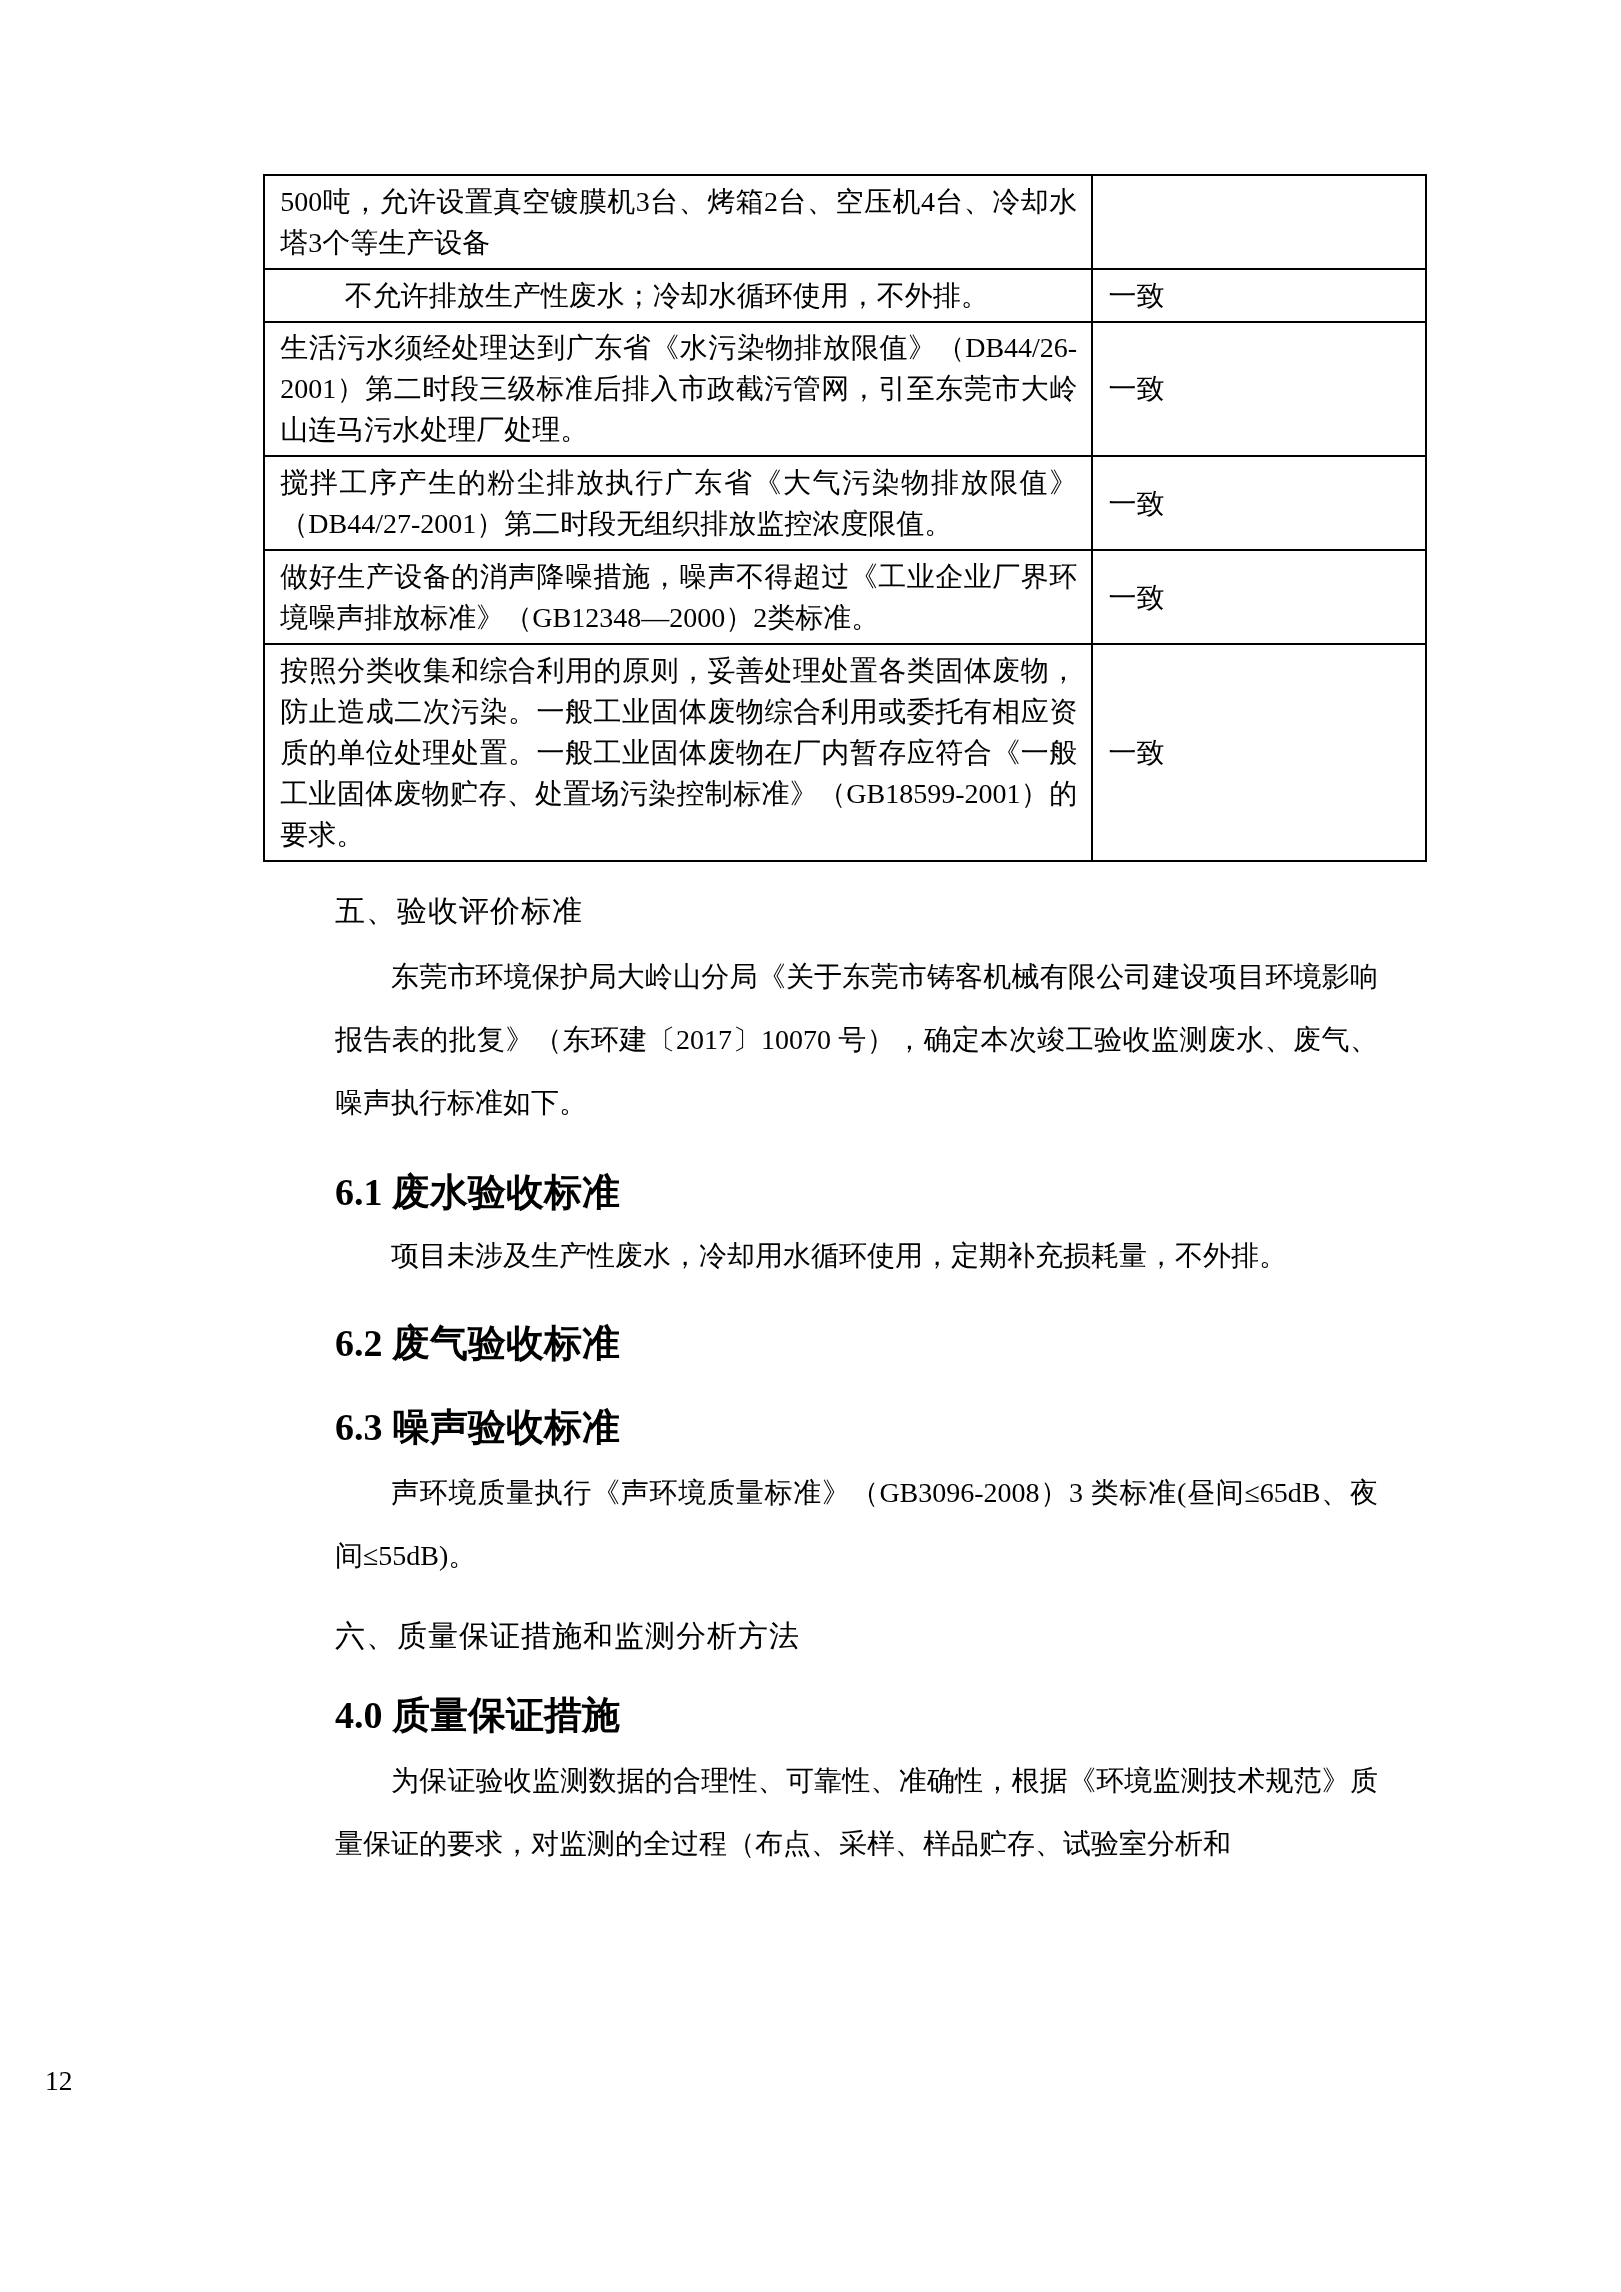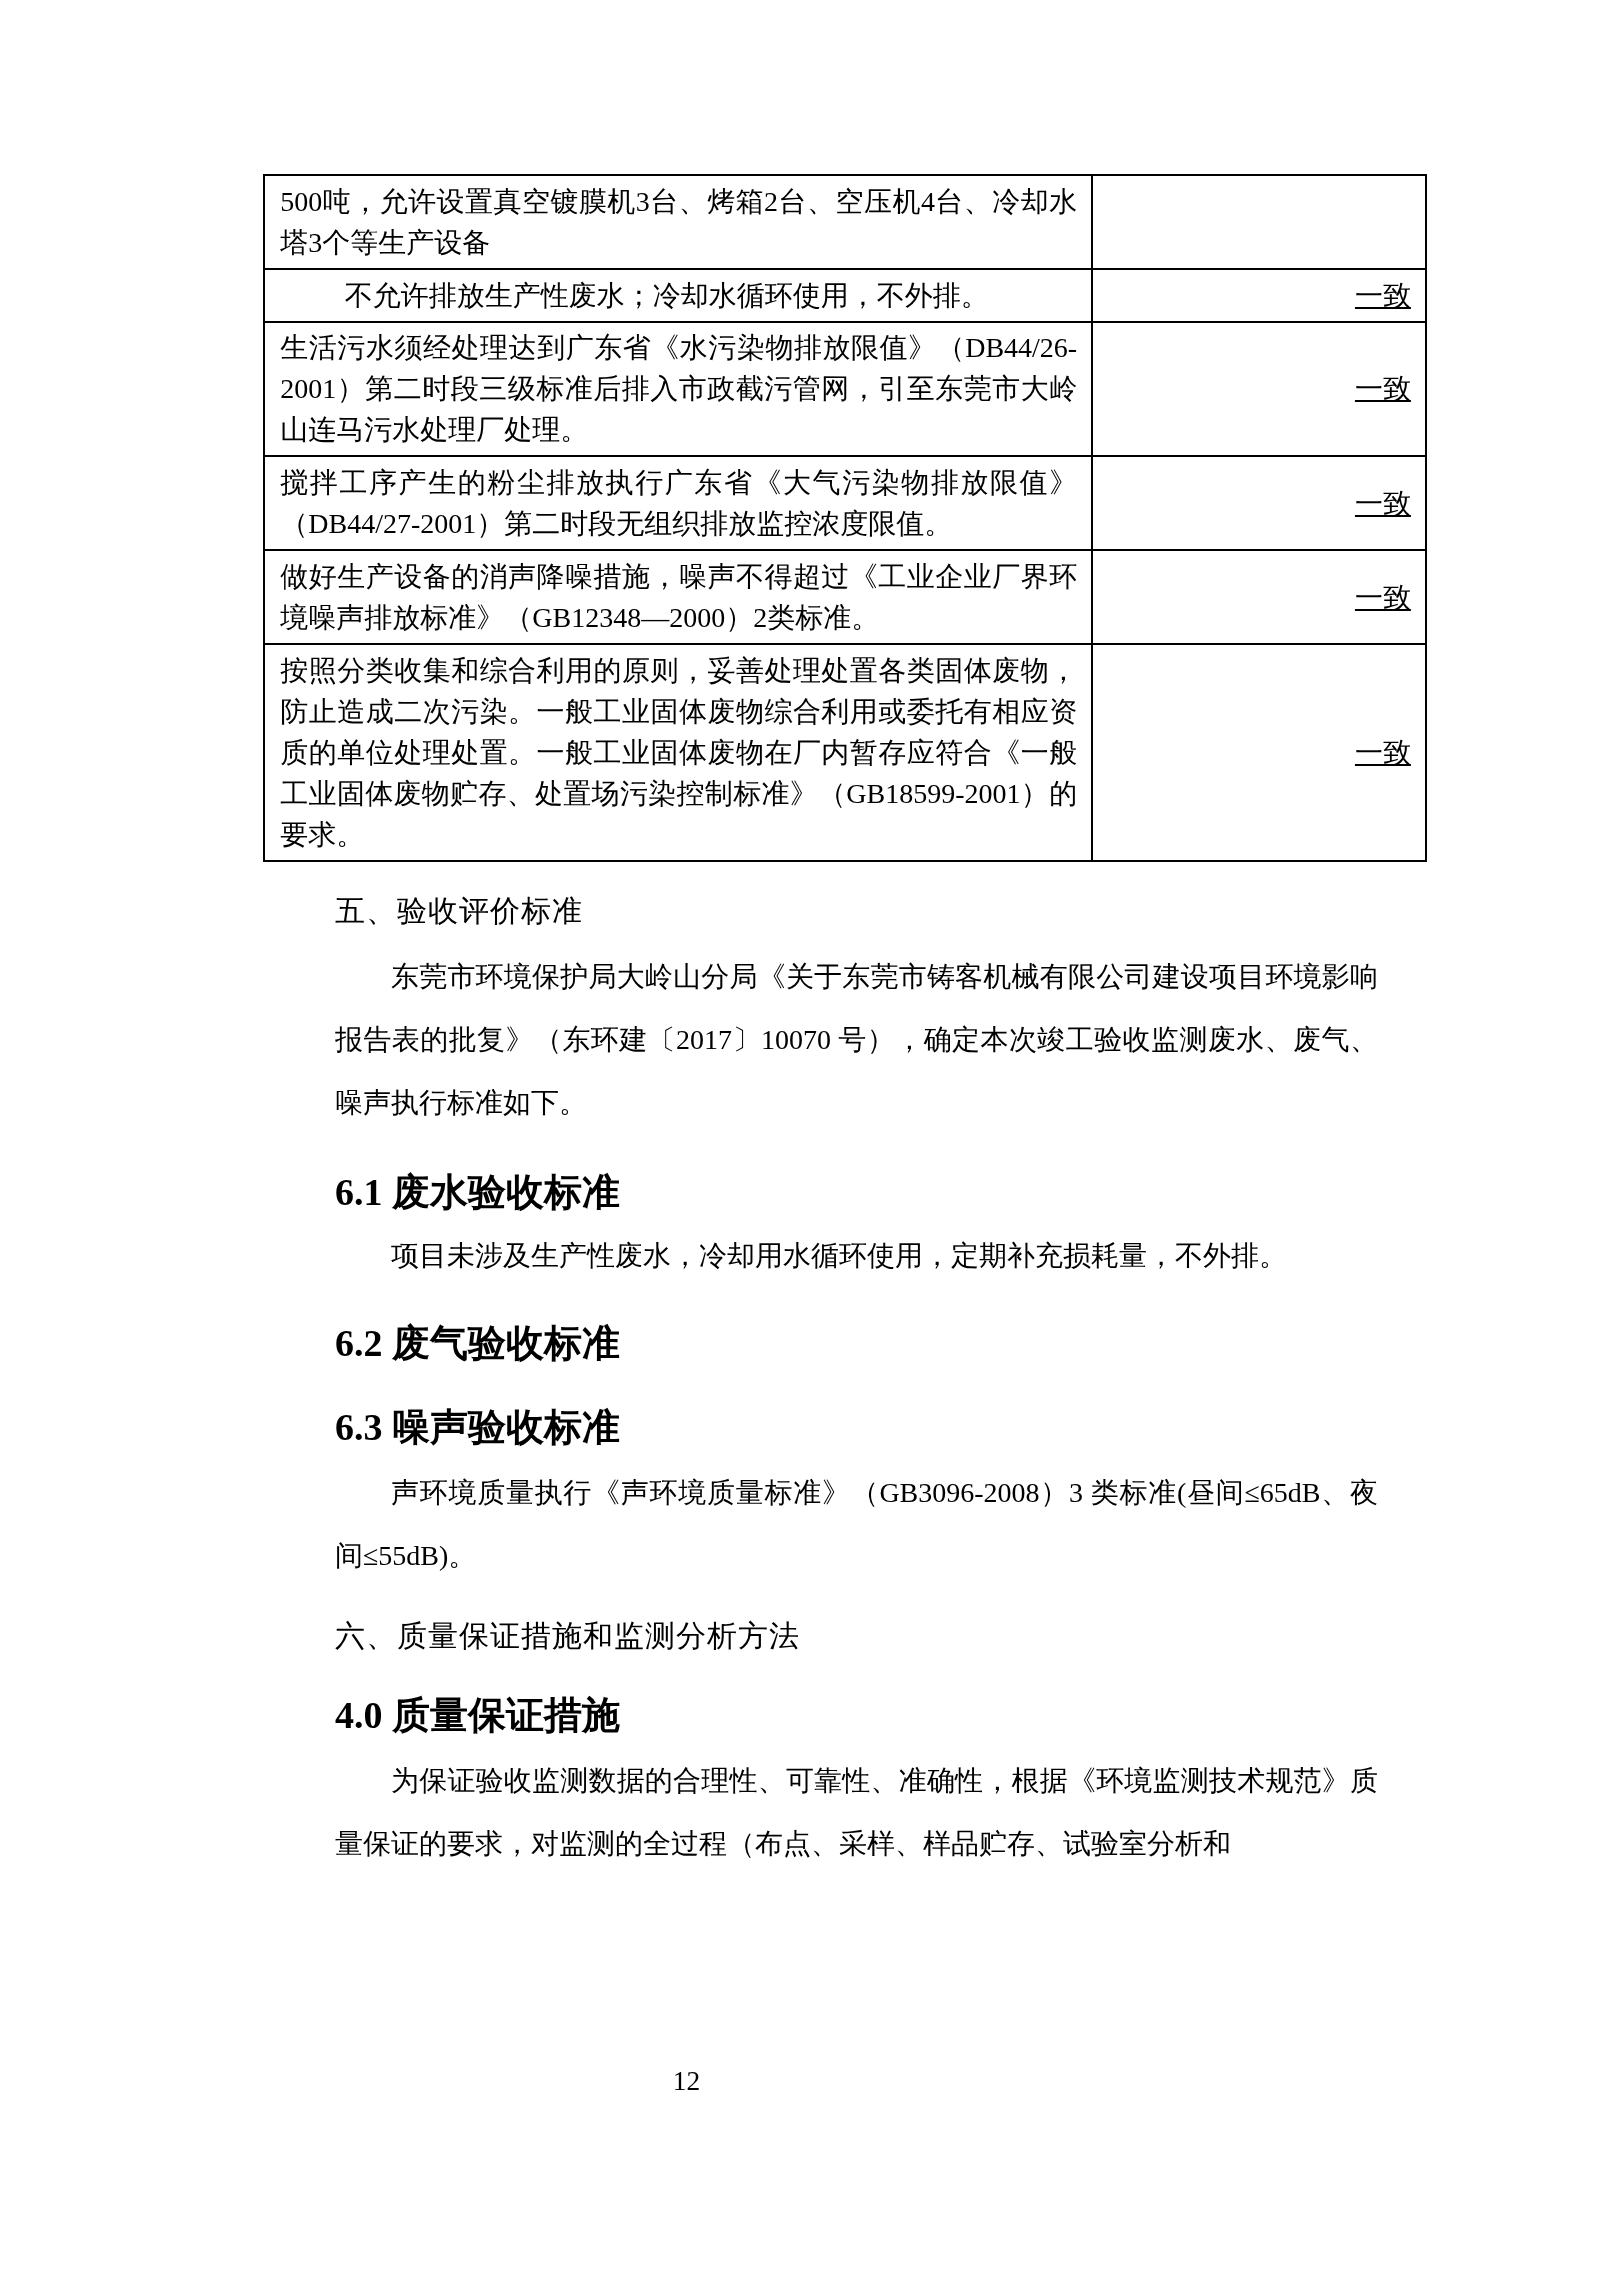--- a/index.html
+++ b/index.html
@@ -32,21 +32,21 @@
     table-layout: fixed;
   }
   table.compliance td {
     border: 2.9px solid #000;
     font-size: 28px;
     line-height: 41px;
     padding: 4.9px 13.7px 4.9px 15.7px;
     vertical-align: middle;
   }
   td.c-left  { width: 824px; text-align: justify; }
-  td.c-right { width: 332px; text-align: right; text-decoration: underline; }
+  td.c-right { width: 332px; text-align: left; }
   tr.indent td.c-left { text-indent: 2.3em; }
 
   
   h2.sec {
     font-size: 30px;
     font-weight: normal;
     margin: 29px 0 13.7px 0;
     letter-spacing: 1px;
   }
   h3.sub {
@@ -62,21 +62,20 @@
     margin: 5.9px 0 5.9px 0;
     word-break: break-all;
   }
   p.body.tight { line-height: 59px; }
 
   .page-number {
     position: absolute;
     top: 2066px;
     left: 0;
     width: 1328px;
-    text-align: center;
     font-size: 27.4px;
   }
 </style>
 </head>
 <body>
 
 <div class="sheet">
   <div class="content">
 
     <table class="compliance">

